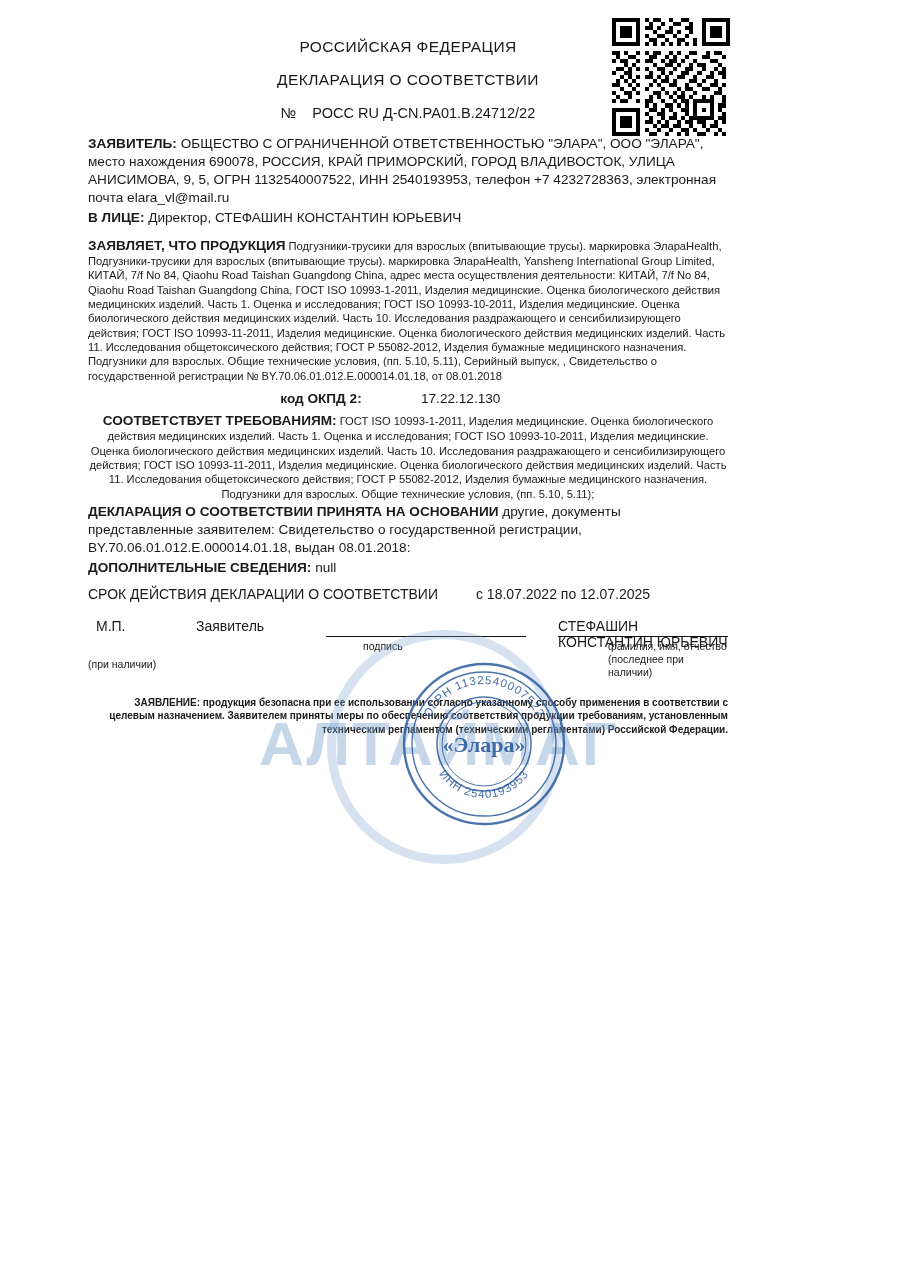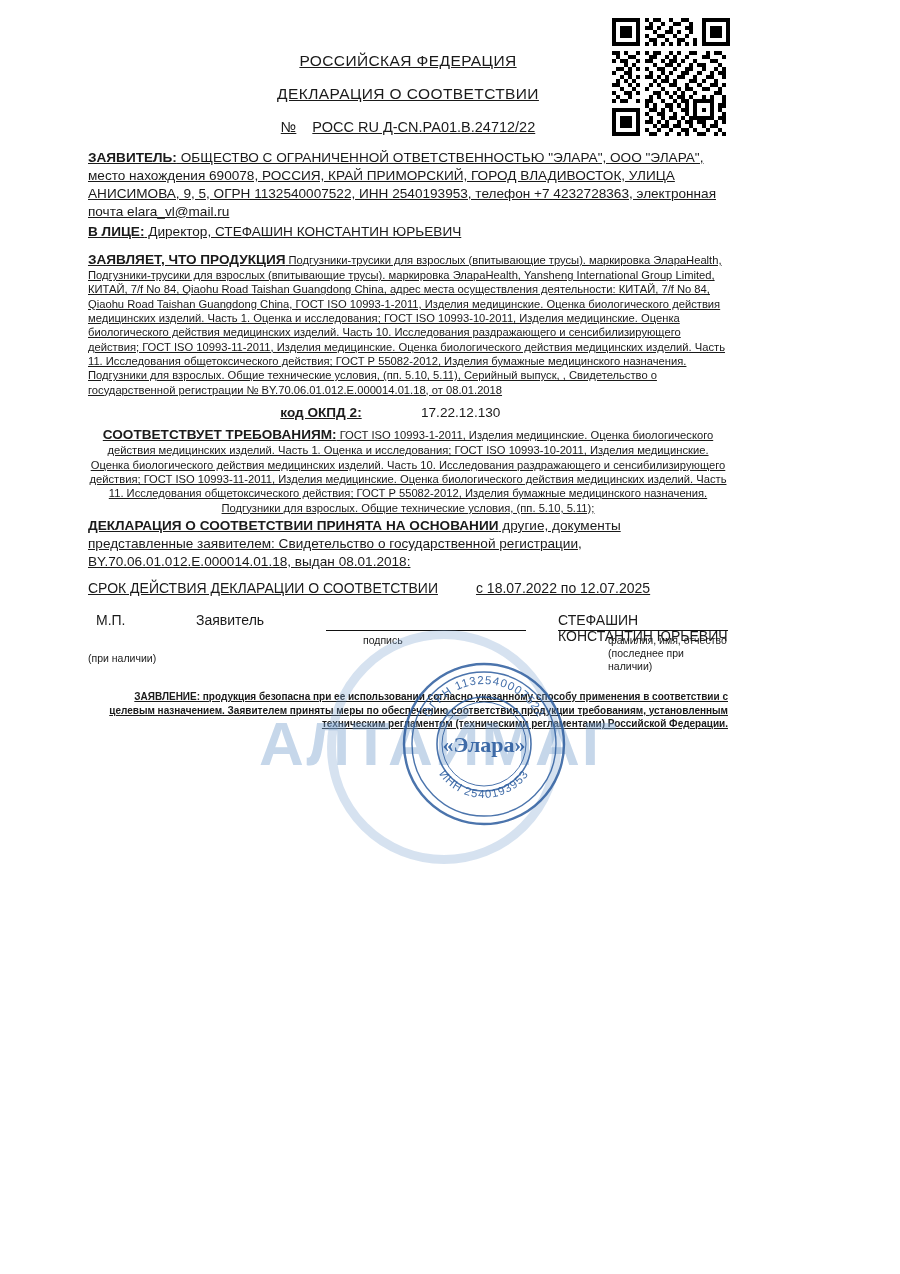--- a/index.html
+++ b/index.html
@@ -13,22 +13,21 @@
     font-family: "Liberation Sans", sans-serif;
     color: #1a1a1a;
     position: relative;
     overflow: hidden;
   }
   .page {
     position: relative;
     width: 786px;
     height: 1274px;
     box-sizing: border-box;
-    padding: 22px 58px 0 88px;
-    text-decoration: underline;
+    padding: 8px 58px 0 88px;
   }
 
   
   .qr-wrap {
     position: absolute;
     top: 18px;
     right: 56px;
     width: 118px;
     height: 118px;
   }
@@ -454,20 +453,23 @@
 
   <div class="blk small" style="margin-top:4px;text-align:center;">
     <b>СООТВЕТСТВУЕТ ТРЕБОВАНИЯМ:</b><span> ГОСТ ISO 10993-1-2011, Изделия медицинские. Оценка биологического действия медицинских изделий. Часть 1. Оценка и исследования; ГОСТ ISO 10993-10-2011, Изделия медицинские. Оценка биологического действия медицинских изделий. Часть 10. Исследования раздражающего и сенсибилизирующего действия; ГОСТ ISO 10993-11-2011, Изделия медицинские. Оценка биологического действия медицинских изделий. Часть 11. Исследования общетоксического действия; ГОСТ Р 55082-2012, Изделия бумажные медицинского назначения. Подгузники для взрослых. Общие технические условия, (пп. 5.10, 5.11);</span>
   </div>
 
 
   <div class="blk">
     <b>ДЕКЛАРАЦИЯ О СООТВЕТСТВИИ ПРИНЯТА НА ОСНОВАНИИ</b><span> другие, документы представленные заявителем: Свидетельство о государственной регистрации, BY.70.06.01.012.E.000014.01.18, выдан 08.01.2018:</span>
   </div>
 
+  <div class="blk">
+    <b>ДОПОЛНИТЕЛЬНЫЕ СВЕДЕНИЯ:</b><span> null</span>
+  </div>
 
   <div class="validity">
     <span class="lab">СРОК ДЕЙСТВИЯ ДЕКЛАРАЦИИ О СООТВЕТСТВИИ</span><span class="dates">с 18.07.2022 по 12.07.2025</span>
   </div>
 
   <div class="sig-area">
     <div class="mp">М.П.</div>
     <div class="mp-note">(при наличии)</div>
     <div class="applicant">Заявитель</div>
     <div class="sig-line-1"></div>

